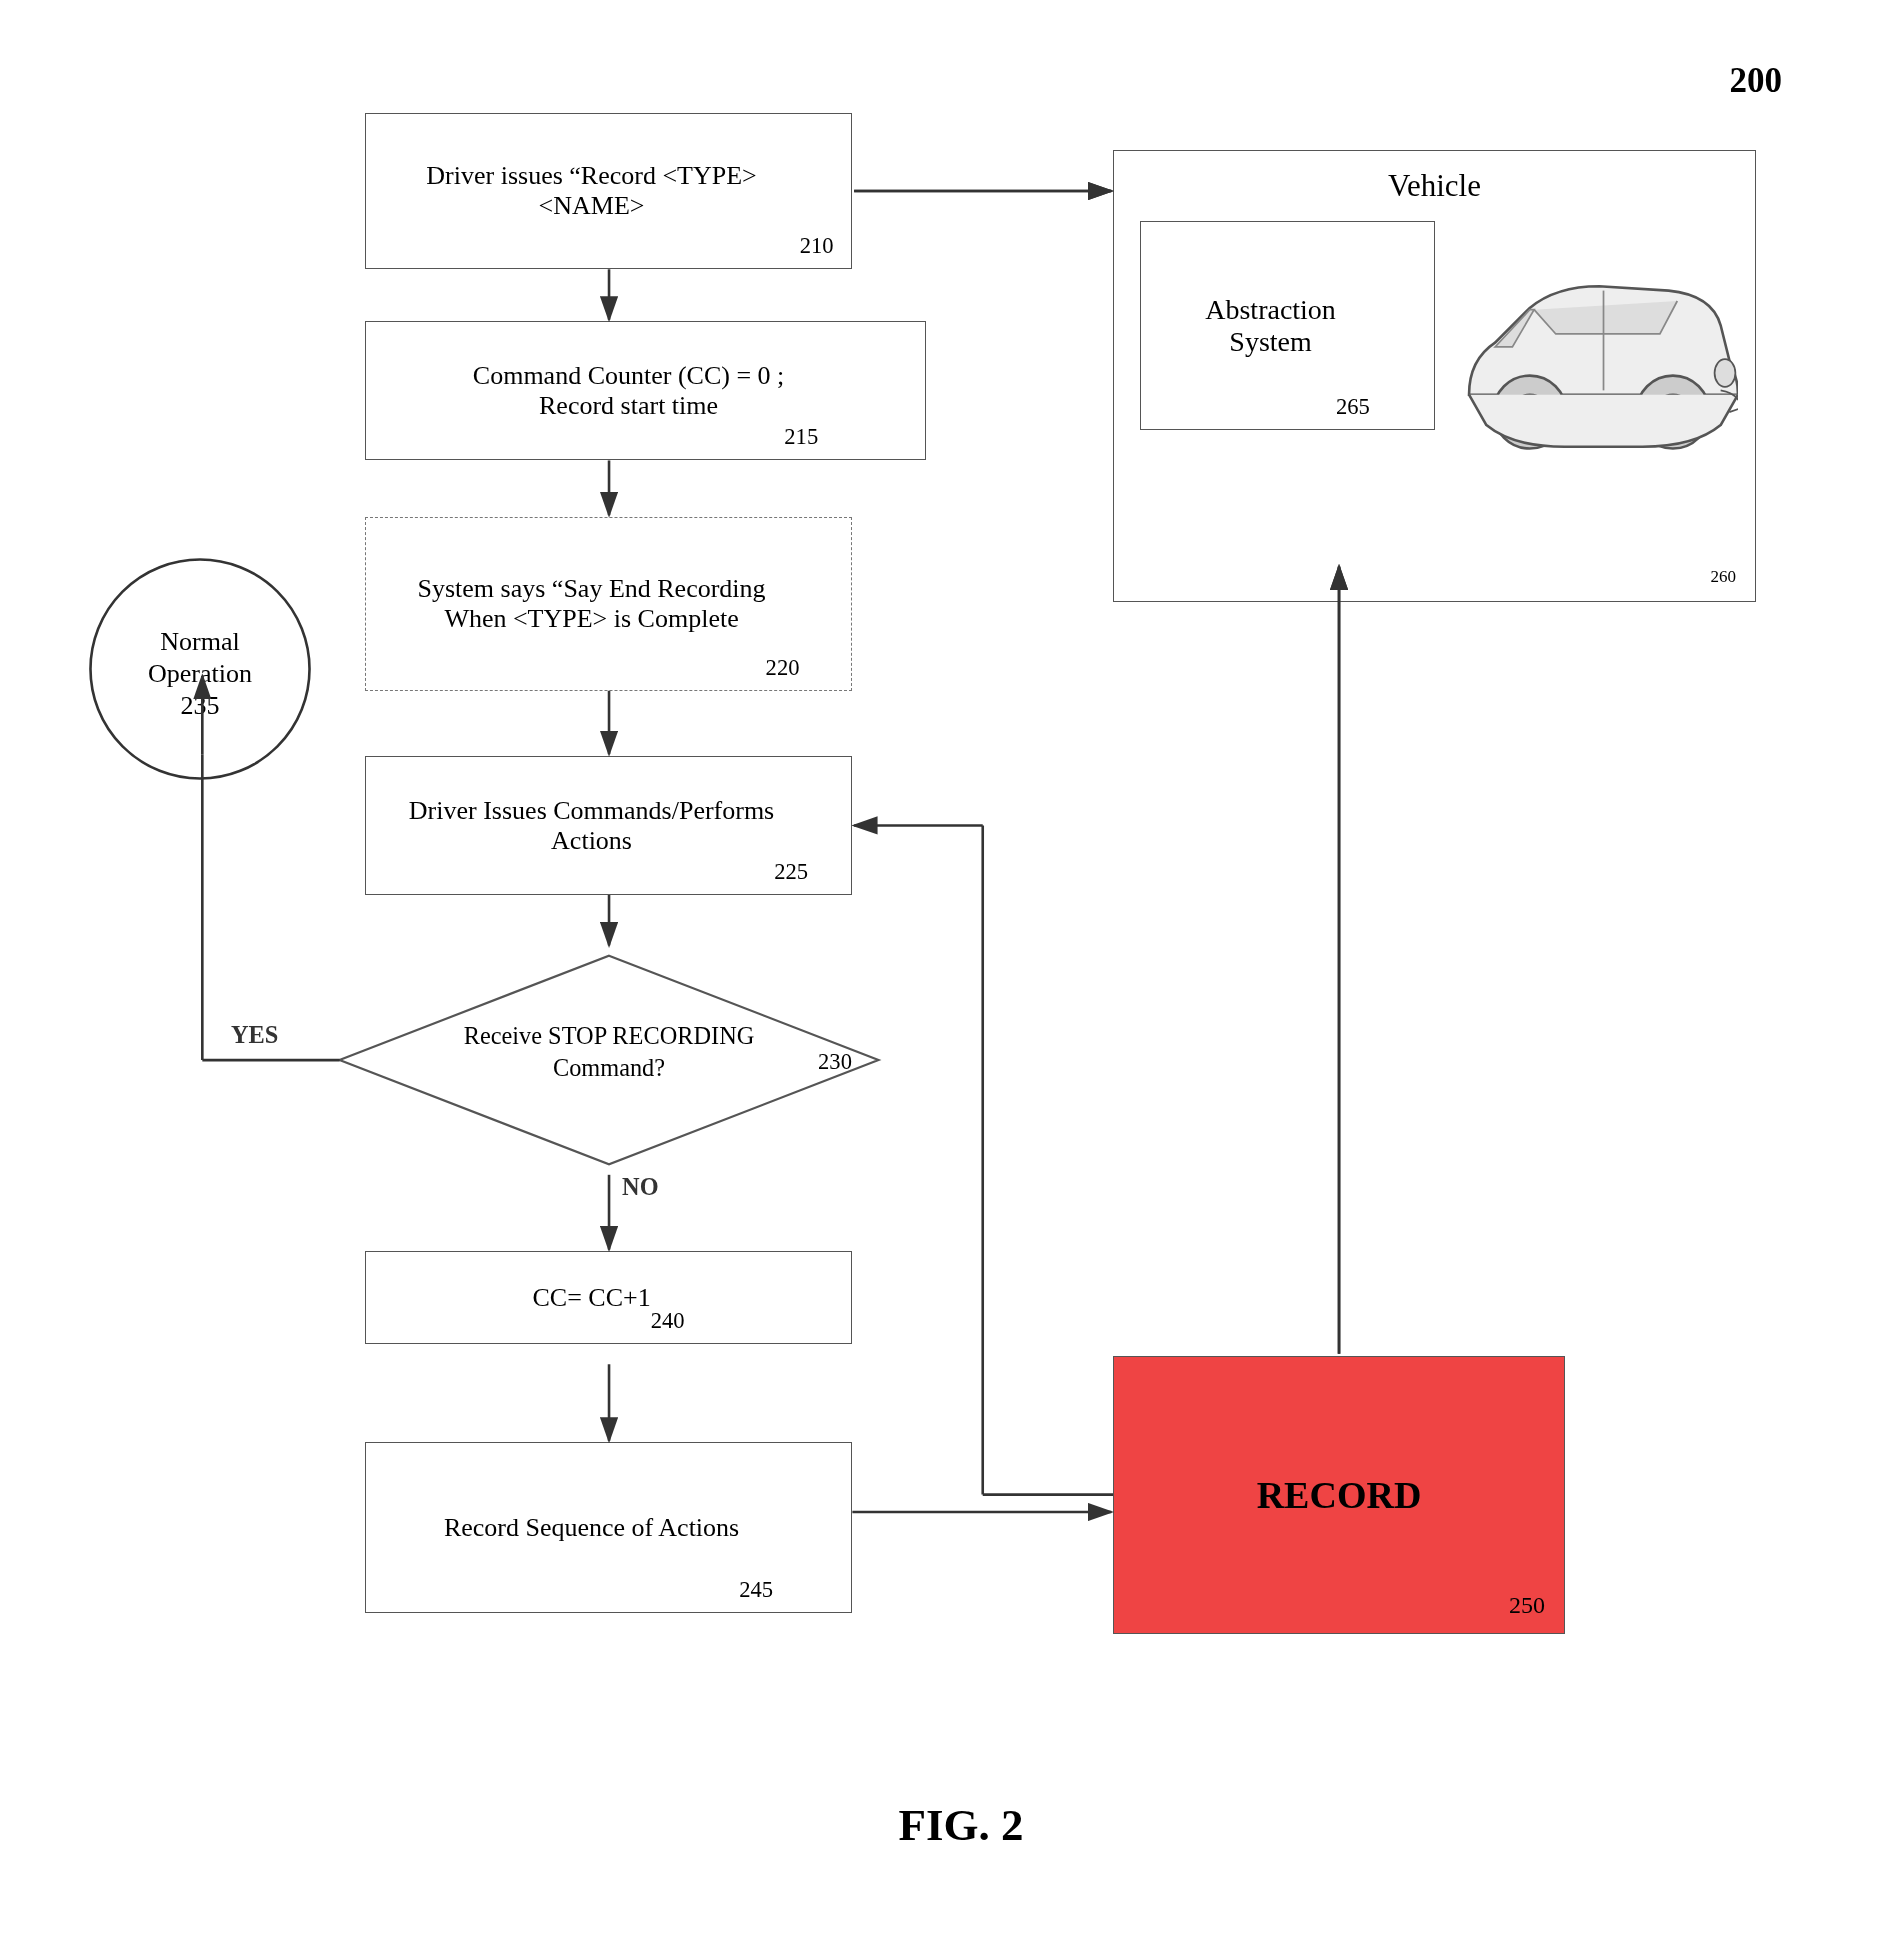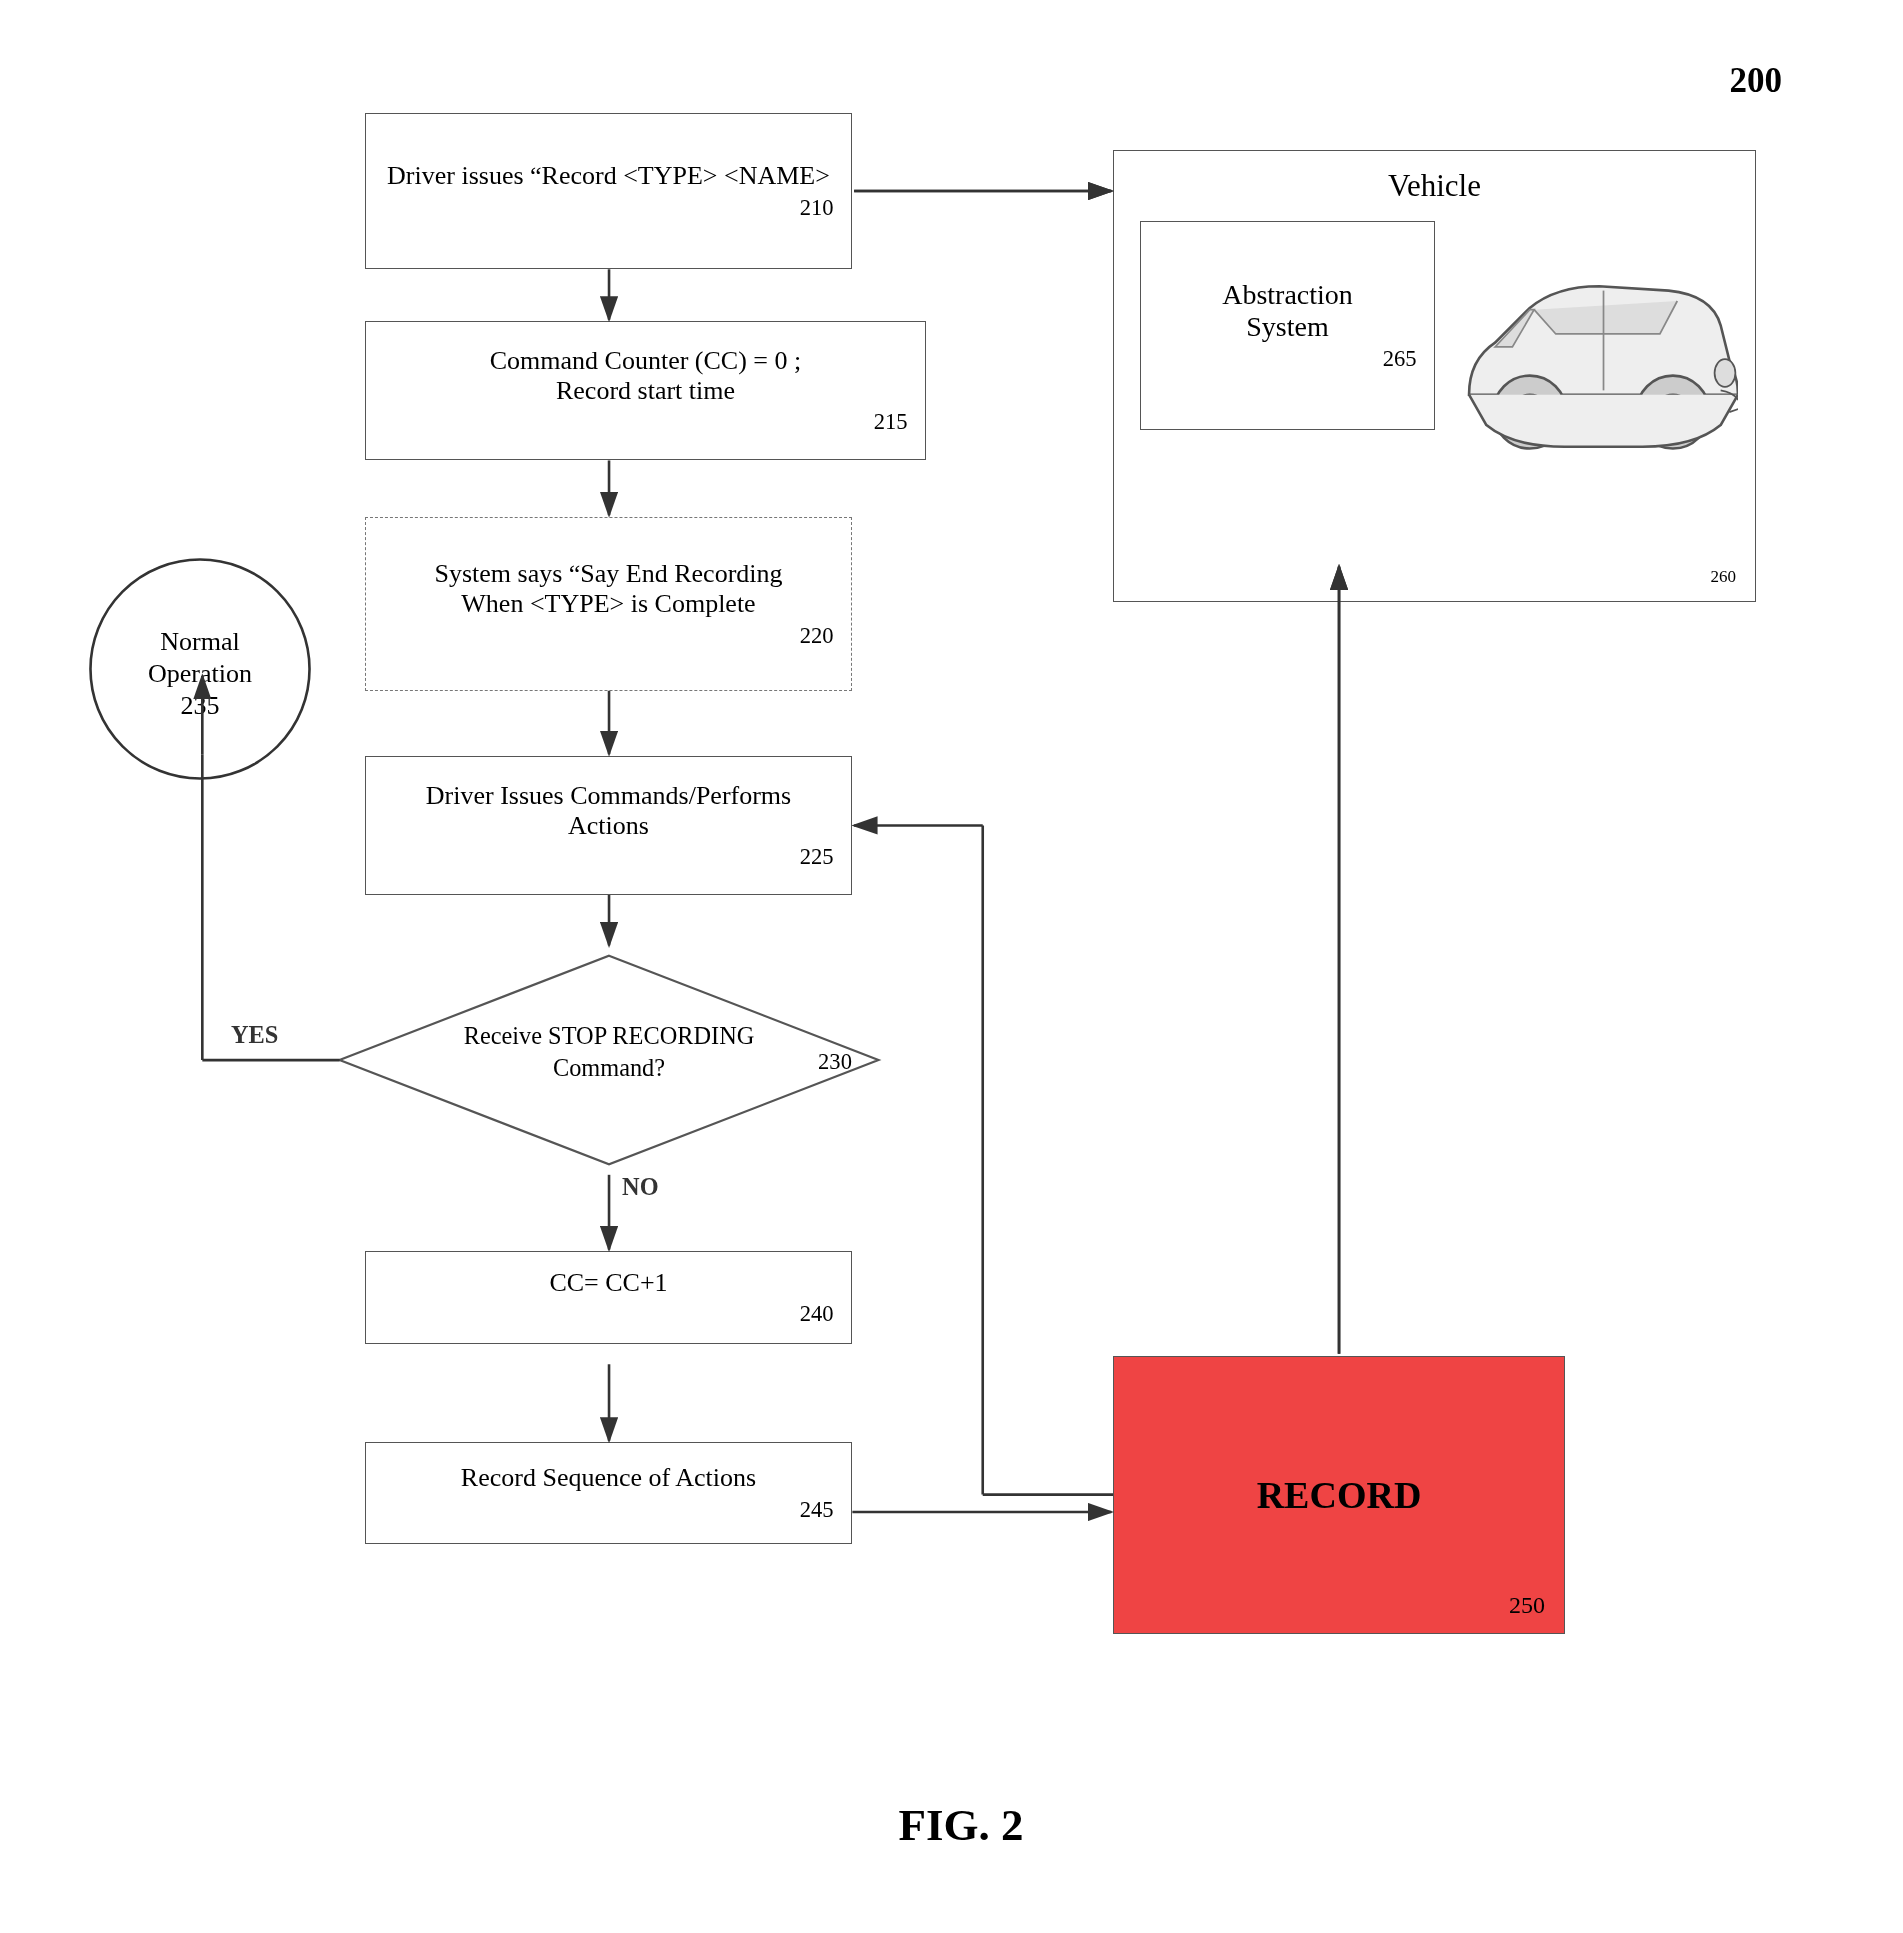--- a/index.html
+++ b/index.html
@@ -57,21 +57,21 @@
       text-anchor: middle;
       font-family: 'Times New Roman', Times, serif;
     }
 
     
     .flow-box {
       position: absolute;
       background: #fff;
       border: 1.7px solid #555;
       display: flex;
-      flex-direction: column;
+      flex-direction: row;
       align-items: center;
       justify-content: center;
       text-align: center;
       font-size: 26px;
       padding: 8.7px 17.4px;
     }
 
     .flow-box .ref-num {
       align-self: flex-end;
       font-size: 22.6px;
@@ -152,21 +152,21 @@
     <text x="330" y="112" font-size="28" text-anchor="middle" font-family="Times New Roman, serif">Receive STOP RECORDING</text>
     <text x="330" y="148" font-size="28" text-anchor="middle" font-family="Times New Roman, serif">Command?</text>
     <text x="590" y="140" font-size="26" text-anchor="middle" font-family="Times New Roman, serif">230</text>
   </svg>
 
   <div class="flow-box" style="left:295px; top:1199px; width:487px; height:93px;">
     <div>CC= CC+1</div>
     <div class="ref-num">240</div>
   </div>
 
-  <div class="flow-box" style="left:295px; top:1390px; width:487px; height:102px;">
+  <div class="flow-box" style="left:295px; top:1390px; width:487px; height:171px;">
     <div>Record Sequence of Actions</div>
     <div class="ref-num">245</div>
   </div>
 
   <div class="vehicle-box" style="position:absolute; left:1043px; top:61px; width:643px; height:452px;">
     <div style="position:absolute; top:17.4px; left:0; right:0; text-align:center; font-size:31px;">Vehicle</div>
     <div style="position:absolute; bottom:14px; right:19px; font-size:17px;">260</div>
 
     <div class="flow-box" style="position:absolute; left:26px; top:70px; width:295px; height:209px; border:1.7px solid #555;">
       <div style="font-size:28px; text-align:center;">Abstraction<br>System</div>

